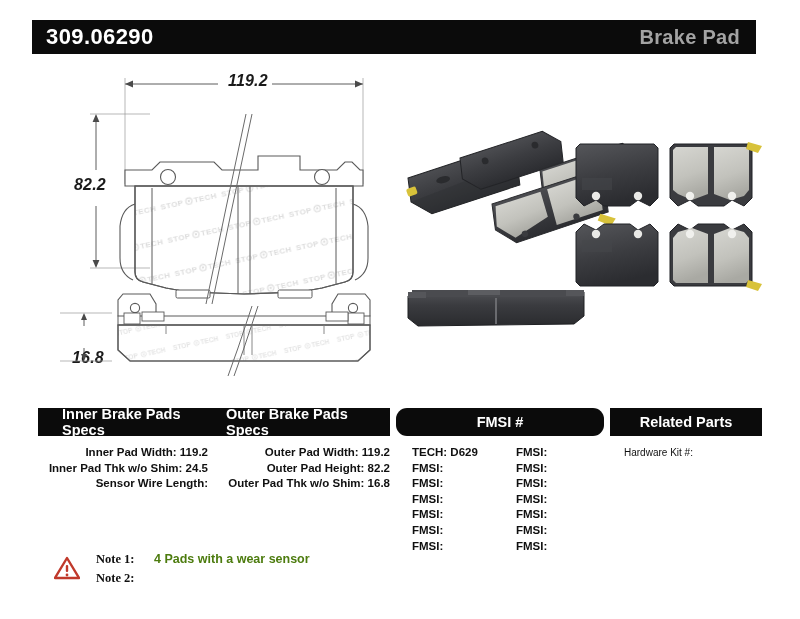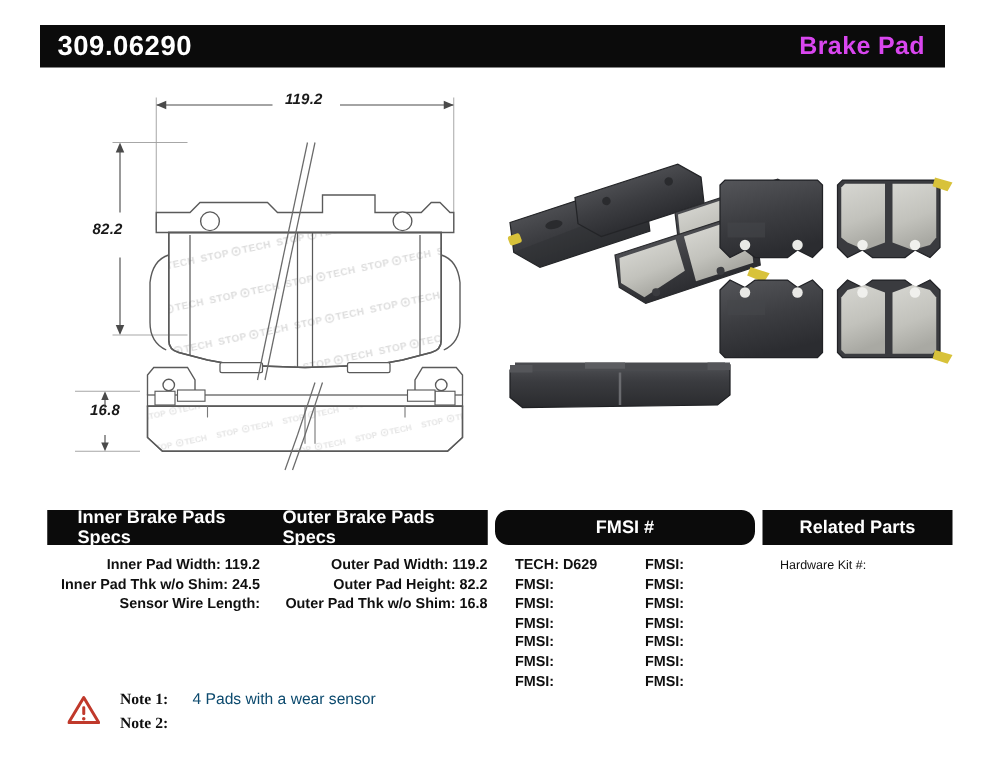--- a/index.html
+++ b/index.html
@@ -12,32 +12,32 @@
   .sheet{position:absolute;inset:0;background:#fff;}
 
   
   .hdr-bar{
     position:absolute;left:32px;top:20px;width:724px;height:34px;
     background:#0b0b0b;display:flex;align-items:center;
     justify-content:space-between;box-sizing:border-box;
     padding:0 16px 0 14px;
   }
   .hdr-part{color:#fff;font-size:22px;font-weight:bold;letter-spacing:.4px;line-height:1;}
-  .hdr-type{color:#d946ef;font-size:20px;font-weight:bold;letter-spacing:.3px;line-height:1;}
+  .hdr-type{color:#a3a3a3;font-size:20px;font-weight:bold;letter-spacing:.3px;line-height:1;}
 
   
   .draw{position:absolute;left:0;top:58px;width:800px;height:340px;}
 
   .dimtxt{
-    position:absolute;font-size:12px;font-weight:bold;font-style:italic;
+    position:absolute;font-size:16px;font-weight:bold;font-style:italic;
     color:#1a1a1a;letter-spacing:.2px;white-space:nowrap;
   }
   .dim-w{left:228px;top:14px;}
   .dim-h{left:74px;top:118px;}
-  .dim-t{left:72px;top:263px;}
+  .dim-t{left:72px;top:291px;}
 
   svg.linework{position:absolute;left:0;top:0;width:800px;height:340px;overflow:visible;}
 
   
   .tbl{position:absolute;left:38px;top:408px;width:724px;}
   .thead{display:flex;height:28px;gap:6px;}
   .th{
     background:#0b0b0b;color:#fff;font-size:14.5px;font-weight:bold;
     display:flex;align-items:center;justify-content:center;box-sizing:border-box;
   }
@@ -66,21 +66,21 @@
     font-size:10px;font-weight:normal;color:#101010;
     line-height:15.6px;padding-left:8px;white-space:nowrap;
   }
 
   
   .notes{position:absolute;left:48px;top:550px;width:600px;height:50px;}
   .warn{position:absolute;left:6px;top:6px;width:26px;height:24px;}
   .note-rows{position:absolute;left:48px;top:0px;}
   .note-row{display:flex;align-items:baseline;line-height:19px;white-space:nowrap;}
   .note-lbl{font-size:12.5px;font-weight:bold;color:#101010;width:50px;font-family:Liberation Serif, serif;}
-  .note-val{font-size:12.5px;font-weight:normal;color:#0c4a6e;padding-left:8px;}
+  .note-val{font-size:12.5px;font-weight:bold;color:#4d7c0f;padding-left:8px;}
 </style>
 </head>
 <body>
 
 <div class="sheet">
 
   <div class="hdr-bar">
     <span class="hdr-part">309.06290</span>
     <span class="hdr-type">Brake Pad</span>
   </div>

